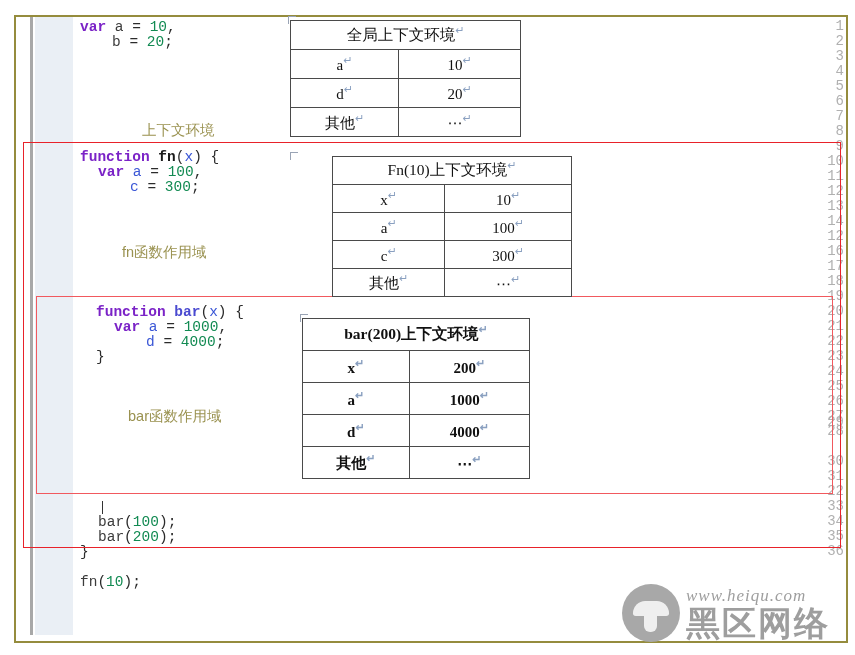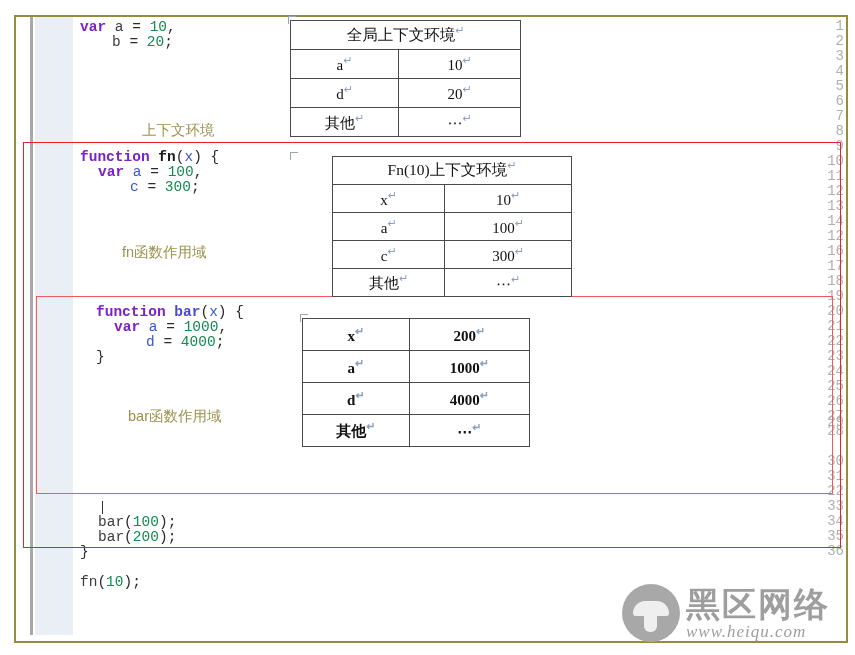--- a/index.html
+++ b/index.html
@@ -349,20 +349,23 @@
   </tr>
   <tr>
     <td class="col-key"><span>其他</span><span class="pil">↵</span></td>
     <td class="col-val"><span>⋯</span><span class="pil">↵</span></td>
   </tr>
 </tbody>
   </table>
 
 <table class="ctx-table bold-table" id="table-bar">
   <tbody>
+      <tr>
+    <td class="hdr" colspan="2"><span>bar(200)上下文环境</span><span class="pil">↵</span></td>
+  </tr>
   <tr>
     <td class="col-key"><span>x</span><span class="pil">↵</span></td>
     <td class="col-val"><span>200</span><span class="pil">↵</span></td>
   </tr>
   <tr>
     <td class="col-key"><span>a</span><span class="pil">↵</span></td>
     <td class="col-val"><span>1000</span><span class="pil">↵</span></td>
   </tr>
   <tr>
     <td class="col-key"><span>d</span><span class="pil">↵</span></td>
@@ -374,16 +377,16 @@
   </tr>
 </tbody>
   </table>
 
 <div id="watermark">
   <div id="wm-logo">
     <div id="wm-mushroom-cap"></div>
     <div id="wm-mushroom-stem"></div>
   </div>
   <div id="wm-text">
+    <div id="wm-url">www.heiqu.com</div>
     <div id="wm-cn">黑区网络</div>
-    <div id="wm-url">www.heiqu.com</div>
   </div>
 </div>
 
 </body></html>

